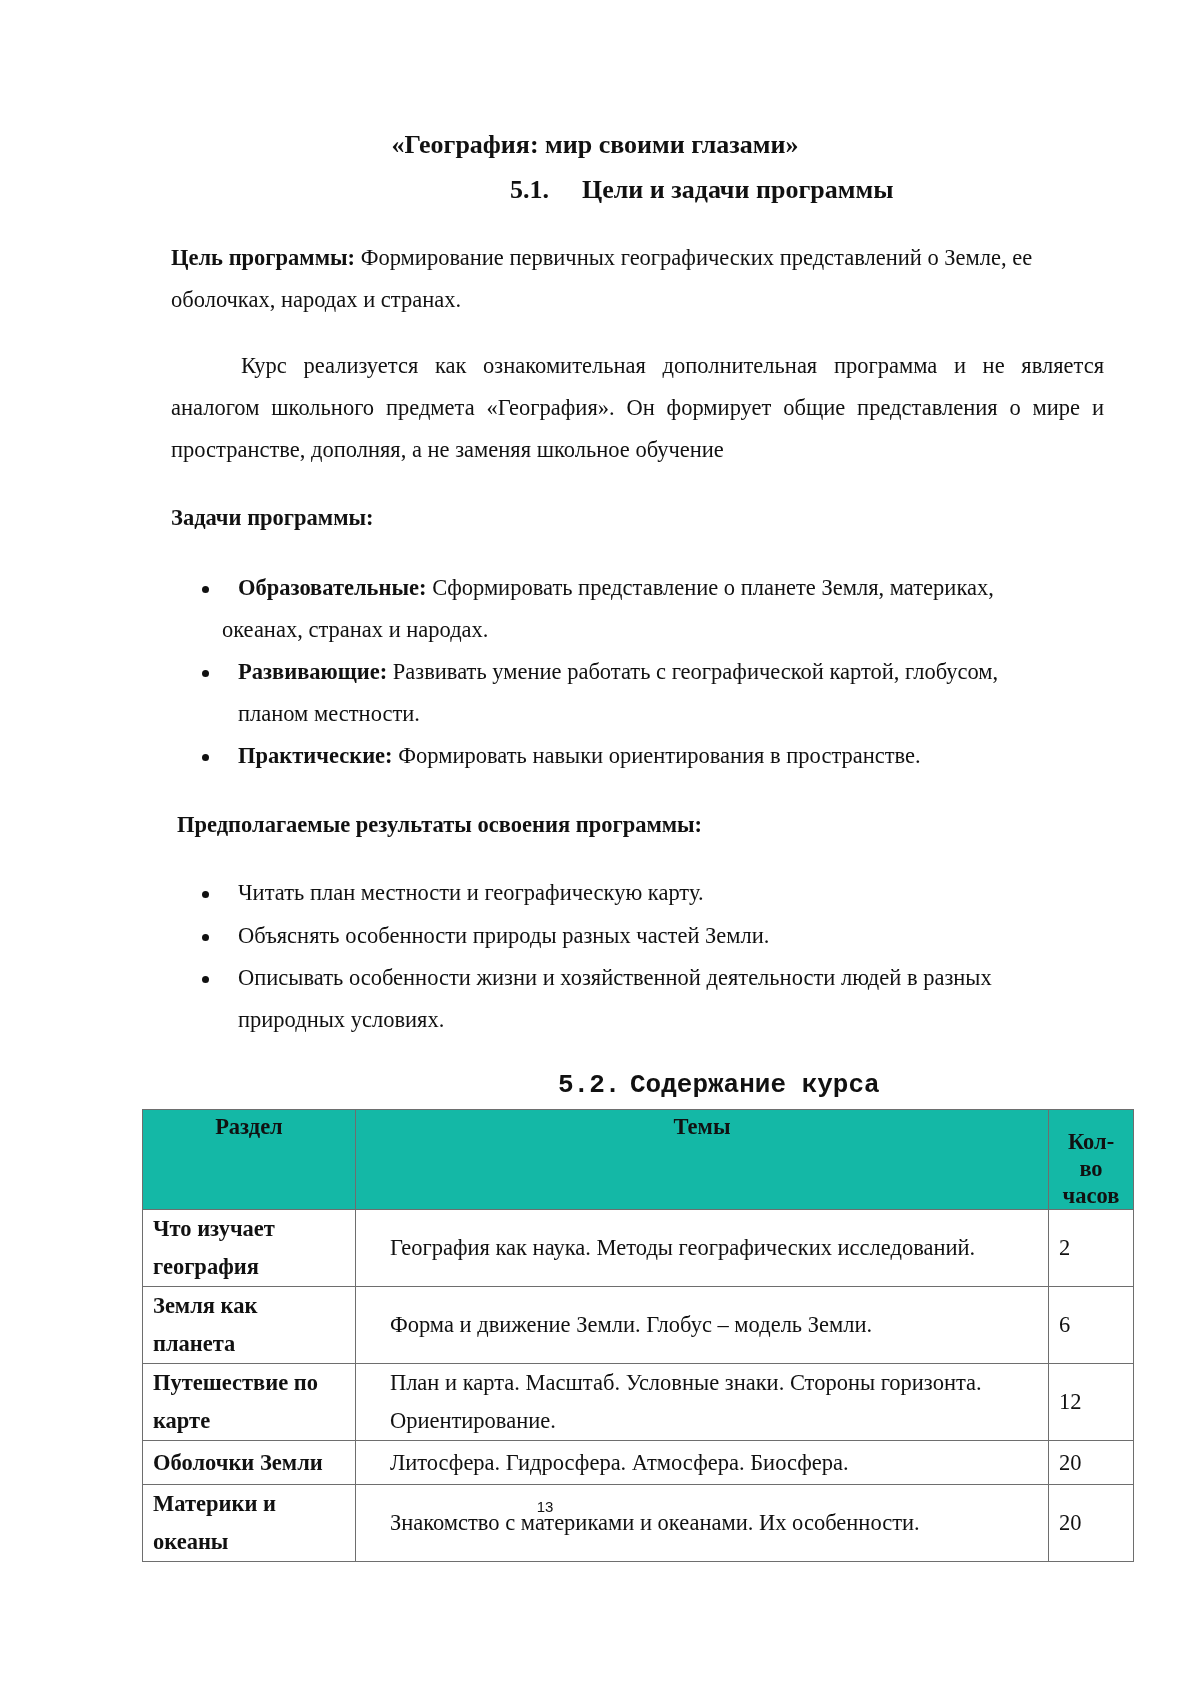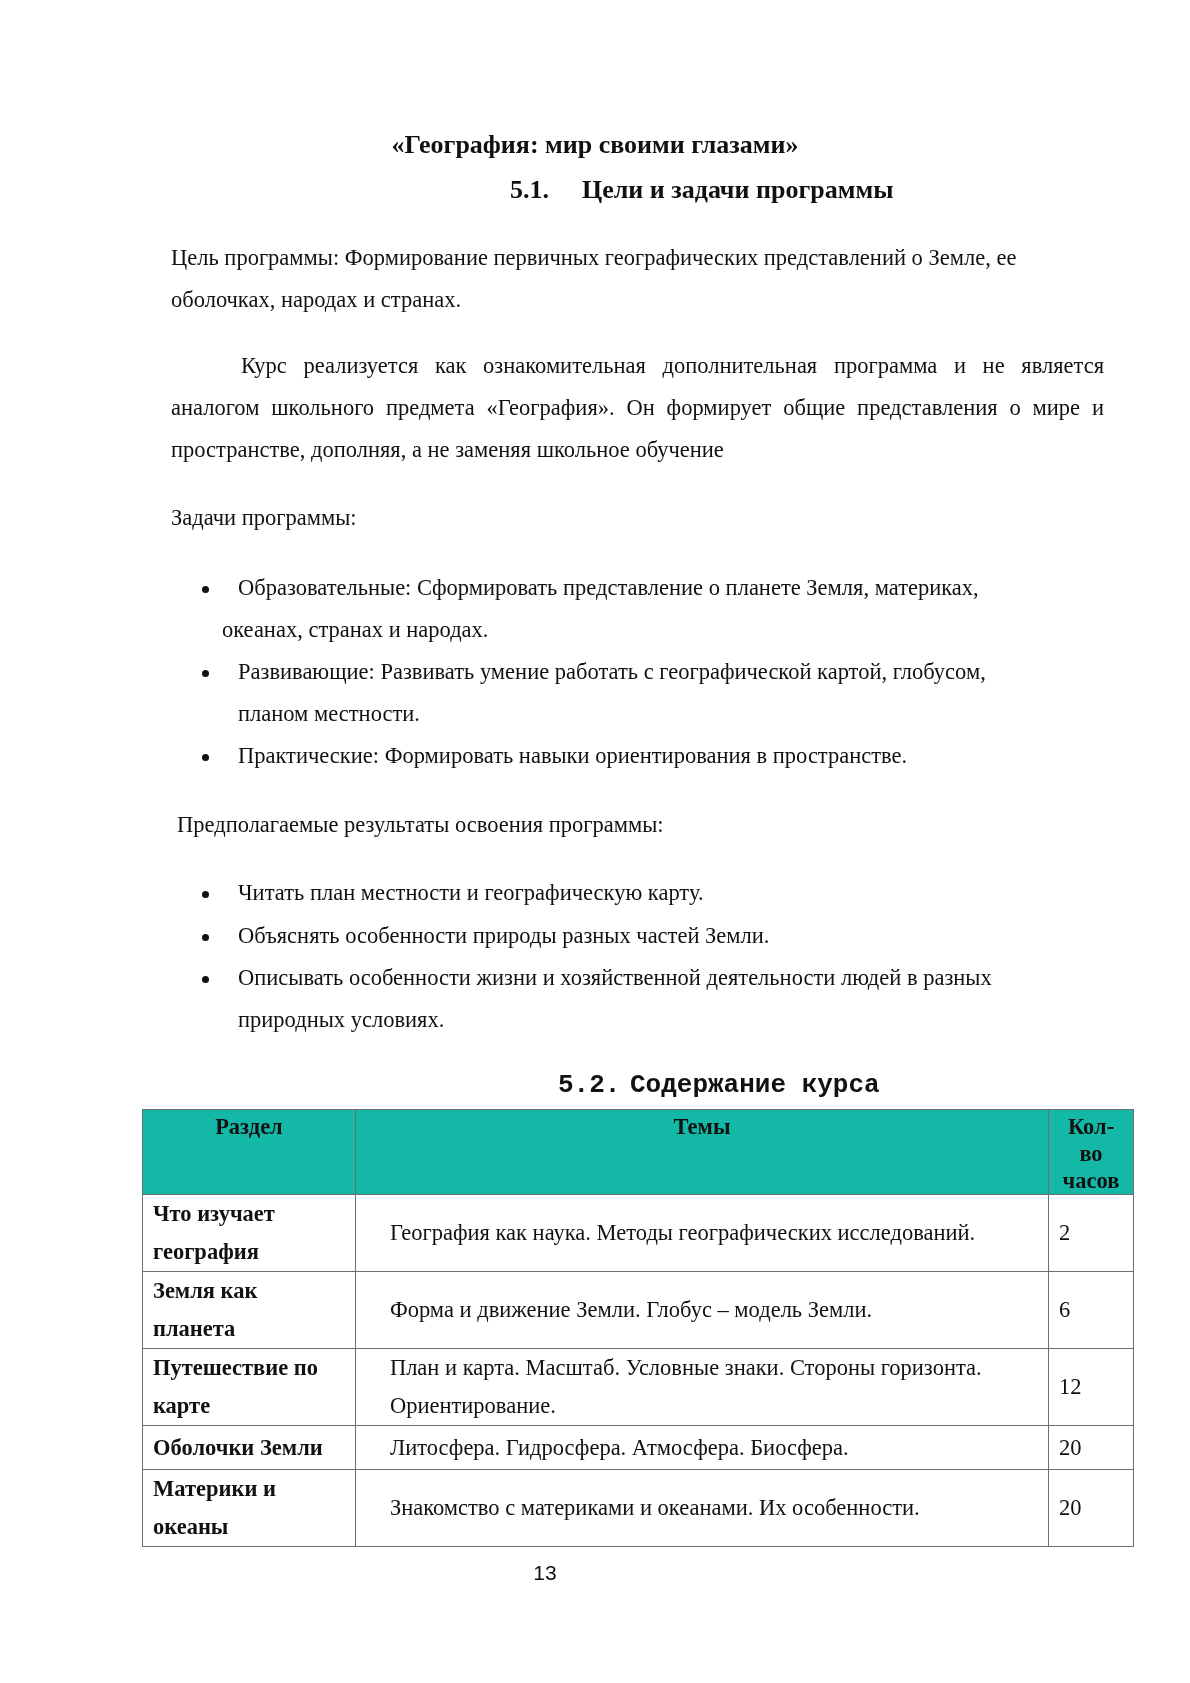--- a/index.html
+++ b/index.html
@@ -2,30 +2,30 @@
 <html><head>
 <meta charset="utf-8">
 <style>
   html, body { margin: 0; padding: 0; background: #ffffff; }
   body { width: 1190px; height: 1683px; position: relative; overflow: hidden;
          font-family: "Liberation Serif", serif; color: #111111; }
   .line { position: absolute; font-size: 22.5px; line-height: 28px; white-space: nowrap; }
   .title { position: absolute; left: 0; width: 1190px; text-align: center; font-weight: bold; font-size: 26px; line-height: 32px; }
   .h2 { position: absolute; font-weight: bold; font-size: 26px; line-height: 32px; white-space: nowrap; }
   .h2 .num { display: inline-block; width: 72px; }
-  b, .b { font-weight: normal; }
+  b, .b { font-weight: bold; }
   .bullet { position: absolute; width: 7px; height: 7px; border-radius: 50%; background: #111; }
   .justify { position: absolute; font-size: 22.5px; line-height: 28px; text-align: justify; text-align-last: justify; white-space: normal; }
   table.course { position: absolute; left: 142px; top: 1109px; width: 992px; border-collapse: collapse; font-size: 22.5px; }
   table.course td, table.course th { border: 1.5px solid #6e6e6e; padding: 0 10px; vertical-align: middle; }
   table.course th { background: #14b8a6; font-weight: bold; vertical-align: top; text-align: center; line-height: 27px; padding-top: 3px; }
   table.course td.sec { font-weight: bold; line-height: 38px; }
   table.course td.topic { line-height: 38px; padding-left: 34px; }
   table.course td.hours { text-align: left; }
-  .pagenum { position: absolute; left: 0; width: 1090px; top: 1561px; text-align: center; font-family: "Liberation Sans", sans-serif; font-size: 21px; line-height: 24px; }
+  .pagenum { position: absolute; left: 0; width: 1090px; top: 1495px; text-align: center; font-family: "Liberation Sans", sans-serif; font-size: 15px; line-height: 24px; }
 </style>
 </head>
 <body>
 
 <div class="title" style="top:129px;">«География: мир своими глазами»</div>
 
 <div class="h2" style="left:510px; top:174px;">
   <span class="num">5.1.</span><span>Цели и задачи программы</span>
 </div>
 
@@ -82,21 +82,21 @@
 <table class="course">
   <colgroup>
     <col style="width:213px">
     <col style="width:694px">
     <col style="width:85px">
   </colgroup>
   <thead>
     <tr style="height:84px;">
       <th>Раздел</th>
       <th>Темы</th>
-      <th style="padding:3px 4px 0 4px;margin-top:12px;">
+      <th style="padding:18px 4px 0 4px;margin-top:12px;">
         <div>Кол-</div>
         <div>во</div>
         <div>часов</div>
       </th>
     </tr>
   </thead>
   <tbody>
     <tr style="height:76px;">
       <td class="sec">
           <div>Что изучает</div>

